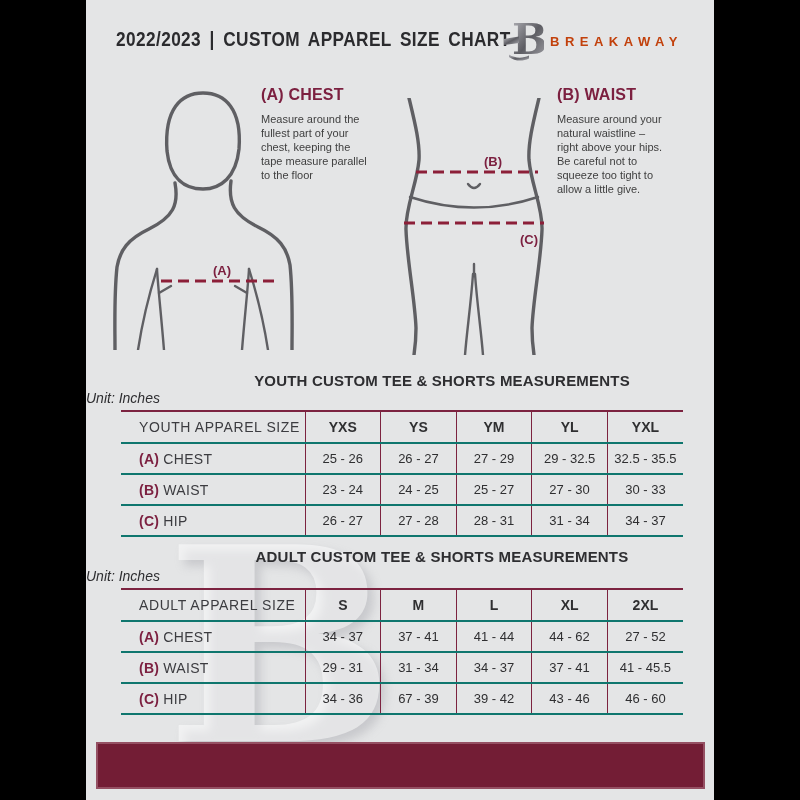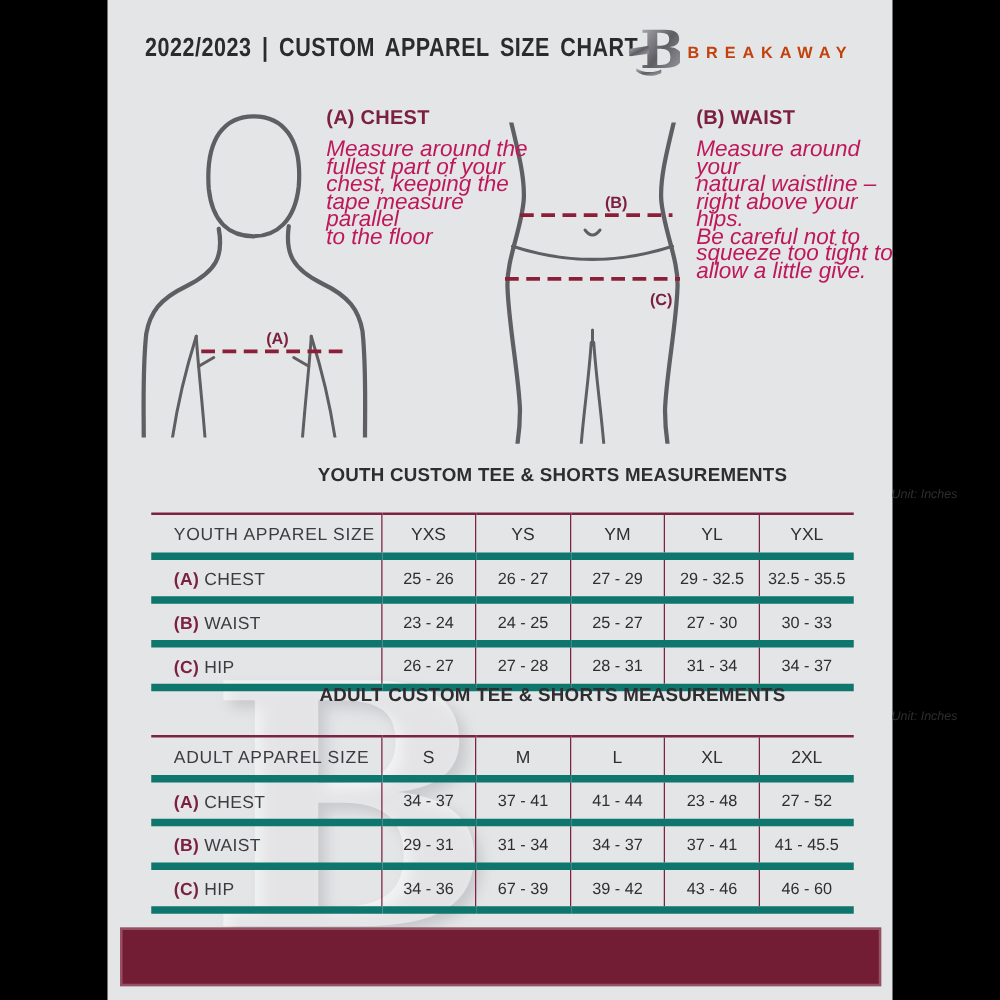--- a/index.html
+++ b/index.html
@@ -24,45 +24,45 @@
   .brand-wrap { position:absolute; left:416px; top:16px; z-index:1; display:flex; align-items:center; }
   .brand-text {
     position:absolute; left:464px; top:34px;
     font-size:13px; font-weight:bold; letter-spacing:5.5px; color:#c2410c; z-index:1;
     white-space:nowrap;
   }
 
   
   .instr { position:absolute; width:165px; z-index:1; }
   .instr h3 { margin:0 0 9px 0; font-size:16px; font-weight:bold; color:#7c2040; letter-spacing:0.2px; }
-  .instr p { margin:0; font-style:italic; font-size:18px; line-height:13.9px; color:#be185d; white-space:pre-line; }
+  .instr p { margin:0; font-size:11px; line-height:13.9px; color:#404040; white-space:pre-line; }
   .instr-a { left:175px; top:86px; }
   .instr-b { left:471px; top:86px; }
   .instr-c { left:471px; top:223px; }
 
   
   .fig { position:absolute; z-index:1; }
   .fig path { fill:none; stroke:#5f5f63; stroke-width:3.4; stroke-linecap:round; }
   .fig path.dash { stroke:#8c1f38; stroke-width:3; stroke-dasharray:11 6; stroke-linecap:butt; }
   .fig path.thin { stroke-width:2.4; }
   .fig text { font-family:"Liberation Sans",sans-serif; font-weight:bold; font-size:13px; fill:#7c2040; }
 
   
   .tbl-title { position:absolute; left:0; width:712px; text-align:center; font-weight:bold;
     font-size:15px; color:#2e2e31; letter-spacing:0.2px; z-index:1; }
-  .tbl-unit { position:absolute; left:0; width:680px; text-align:right; font-style:italic;
-    font-size:10px; color:#2e2e31; z-index:1; }
+  .tbl-unit { position:absolute; left:0; width:680px; text-align:left; font-style:italic;
+    font-size:14px; color:#2e2e31; z-index:1; }
   table { position:absolute; left:35px; width:562px; border-collapse:collapse; table-layout:fixed; z-index:1; }
   col.c0 { width:184px; }
   th, td {
-    border-bottom:6px solid #0f766e; height:29px; padding:0;
+    border-bottom:2px solid #0f766e; height:29px; padding:0;
     text-align:center; vertical-align:middle;
     font-size:13px; color:#2f2f31; font-weight:normal;
   }
-  thead th { border-top:2px solid #7c2340; font-weight:normal; font-size:14px; height:30px; }
+  thead th { border-top:2px solid #7c2340; font-weight:bold; font-size:14px; height:30px; }
   th:not(:first-child), td:not(:first-child) { border-left:1.5px solid #7c2340; }
   .rowhead { text-align:left; padding-left:18px; font-size:14px; color:#3c3c40; letter-spacing:0.3px; }
   thead th.rowhead { font-weight:normal; letter-spacing:0.6px; }
   .pfx { font-weight:bold; color:#7c2040; margin-right:4px; }
 
   
   .watermark {
     position:absolute; left:80px; top:518px; z-index:0;
     font-family:"DejaVu Serif", serif; font-weight:bold;
     font-size:270px; line-height:0.95;
@@ -221,21 +221,21 @@
       </tr>
     </thead>
     <tbody>
       <tr>
         <td class="rowhead">
           <span class="pfx">(A)</span><span>CHEST</span>
         </td>
         <td>34 - 37</td>
         <td>37 - 41</td>
         <td>41 - 44</td>
-        <td>23 - 48</td>
+        <td>44 - 62</td>
         <td>27 - 52</td>
       </tr>
       <tr>
         <td class="rowhead">
           <span class="pfx">(B)</span><span>WAIST</span>
         </td>
         <td>29 - 31</td>
         <td>31 - 34</td>
         <td>34 - 37</td>
         <td>37 - 41</td>

